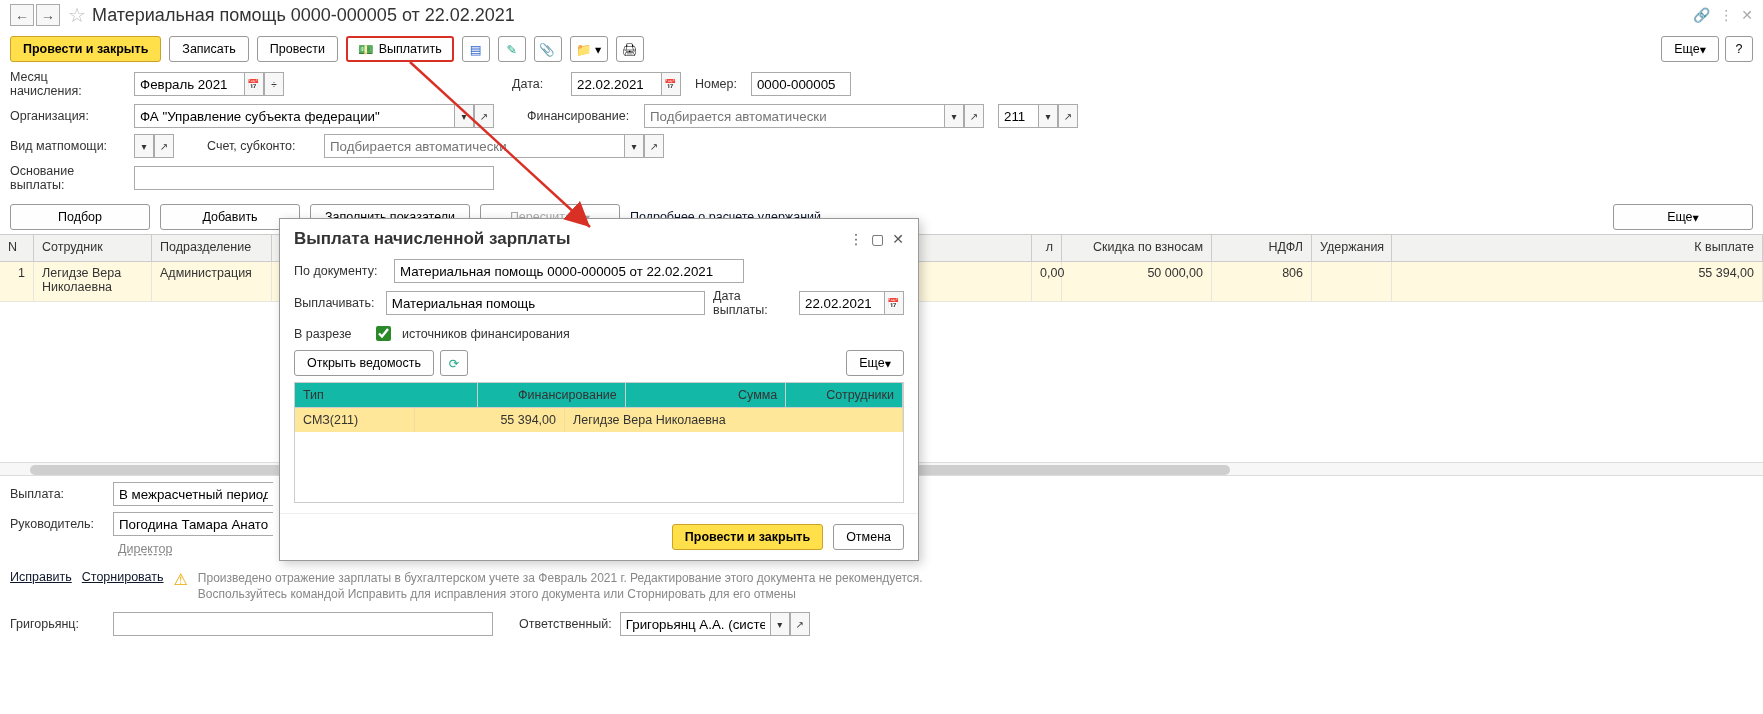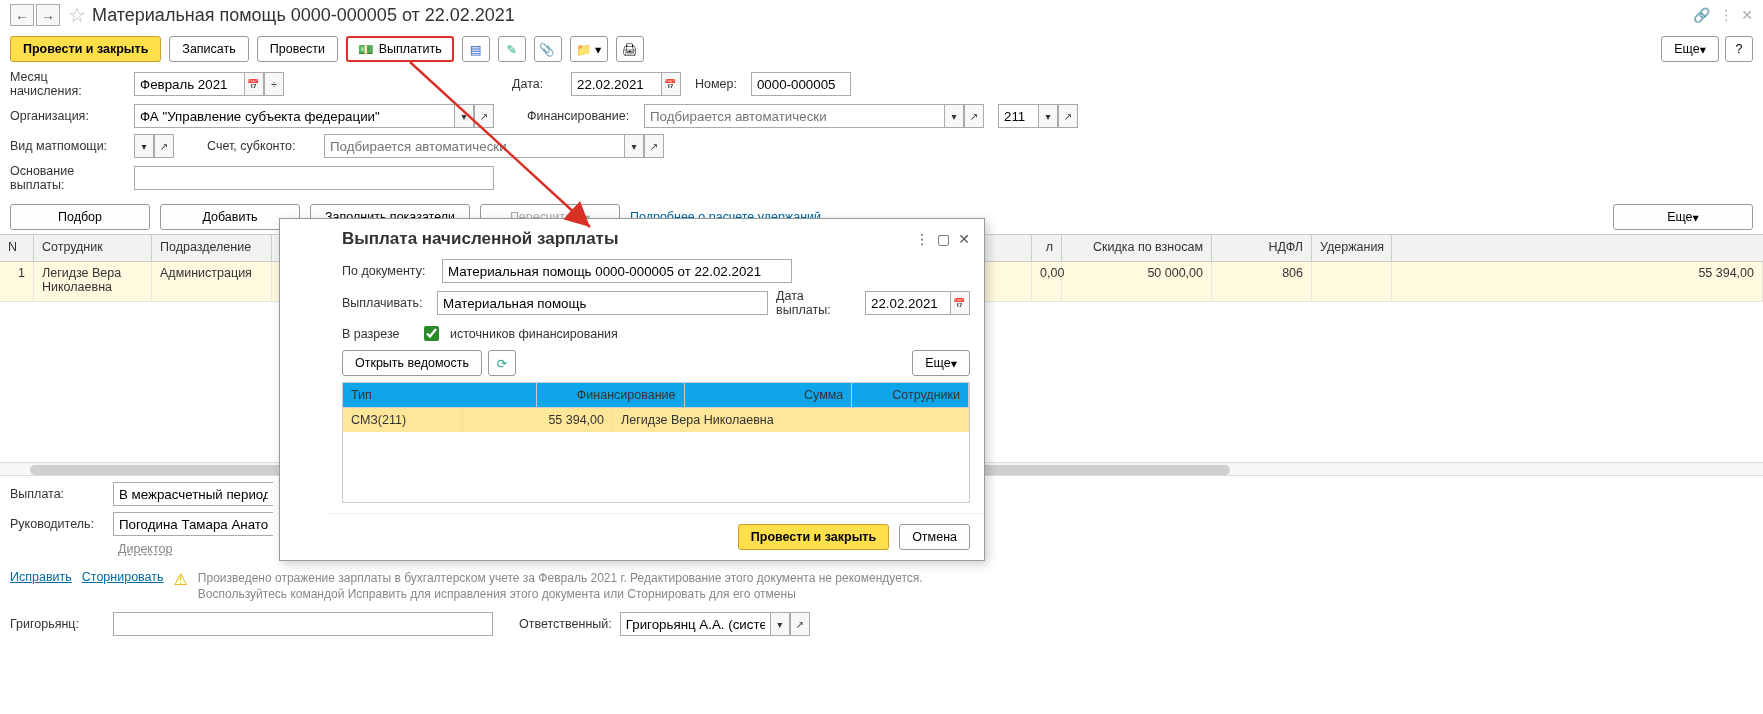--- a/index.html
+++ b/index.html
@@ -81,21 +81,21 @@
     border: 1px solid #aaa; width: 20px; height: 24px;
     display: inline-flex; align-items: center; justify-content: center;
     font-size: 10px; cursor: pointer; background: #f7f7f7;
   }
   .placeholder-text { color: #aaa; }
 
   .action-row {
     display: flex; align-items: center; gap: 10px; padding: 4px 10px;
   }
   .action-row .btn { width: 140px; justify-content: center; }
-  .link { color: #0369a1; text-decoration: underline; cursor: pointer; }
+  .link { color: #0f172a; text-decoration: underline; cursor: pointer; }
 
   .table-hdr {
     display: flex; border-top: 1px solid #ccc; border-bottom: 1px solid #ccc;
     background: #f2f2f0; height: 28px;
   }
   .table-hdr > div {
     padding: 5px 8px; border-right: 1px solid #ccc; font-size: 12.5px;
   }
   .table-body { position: relative; }
   .table-row { display: flex; height: 40px; background: #fff9df; border-bottom: 1px solid #e6e6dd;}
@@ -126,42 +126,41 @@
   .warn-row {
     display: flex; align-items: flex-start; gap: 10px; padding: 2px 10px 10px 10px;
   }
   .warn-icon { color: #e8a800; font-size: 16px; }
   .warn-text { color: #888; font-size: 12px; line-height: 1.35; }
 
   
   .popup {
     position: absolute;
     left: 279px; top: 218px;
-    width: 706px;
+    width: 640px;
     background: #fff;
     border: 1px solid #999;
     box-shadow: 3px 3px 10px rgba(0,0,0,.2);
-    padding-left: 48px;
   }
   .popup-title {
     display: flex; align-items: center; padding: 10px 14px 6px 14px;
   }
   .popup-title h3 { margin: 0; font-size: 17px; font-weight: bold; flex: 1;}
   .popup-title span { margin-left: 8px; cursor: pointer; color: #555; font-size: 14px;}
   .popup-body { padding: 4px 14px 10px 14px; }
   .popup-row { display: flex; align-items: center; margin-bottom: 6px; gap: 8px; }
   .popup-lbl { width: 92px; }
 
   .popup-toolbar { display: flex; align-items: center; gap: 6px; margin: 6px 0; }
 
   .popup-table {
     border: 1px solid #ccc; margin-top: 2px;
   }
   .popup-table .phdr {
-    display: flex; background: #0ea5e9; border-bottom: 1px solid #ccc; gap: 32px;
+    display: flex; background: #14b8a6; border-bottom: 1px solid #ccc; gap: 32px;
   }
   .popup-table .phdr > div { padding: 5px 8px; border-right: 1px solid #ccc; font-size: 12.5px;}
   .popup-table .prow { display: flex; background: #ffe79a; }
   .popup-table .prow > div { padding: 5px 8px; border-right: 1px solid #f1dd9a; }
   .pc-type { width: 215px; }
   .pc-fin { width: 120px; }
   .pc-sum { width: 150px; text-align: right;}
   .pc-emp { flex: 1; }
   .popup-blank { height: 70px; background: #fff; }
 
@@ -286,20 +285,21 @@
 
 <div class="table-hdr">
   <div class="col-n">N</div>
   <div class="col-emp">Сотрудник</div>
   <div class="col-dep">Подразделение</div>
   <div class="col-mid"></div>
   <div style="width:30px;text-align:right">л</div>
   <div class="col-skidka">Скидка по взносам</div>
   <div class="col-ndfl">НДФЛ</div>
   <div class="col-uder">Удержания</div>
+  <div class="col-vyplate" style="flex:1">К выплате</div>
 </div>
 
 <div class="table-body">
   <div class="table-row">
     <div class="col-n num">1</div>
     <div class="col-emp">Легидзе Вера Николаевна</div>
     <div class="col-dep">Администрация</div>
     <div class="col-mid"></div>
     <div style="width:30px;text-align:right">0,00</div>
     <div class="col-skidka">50 000,00</div>

